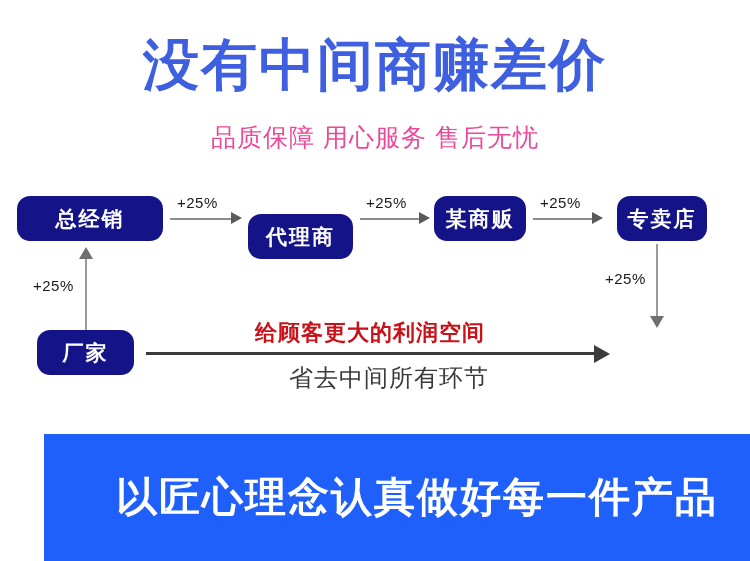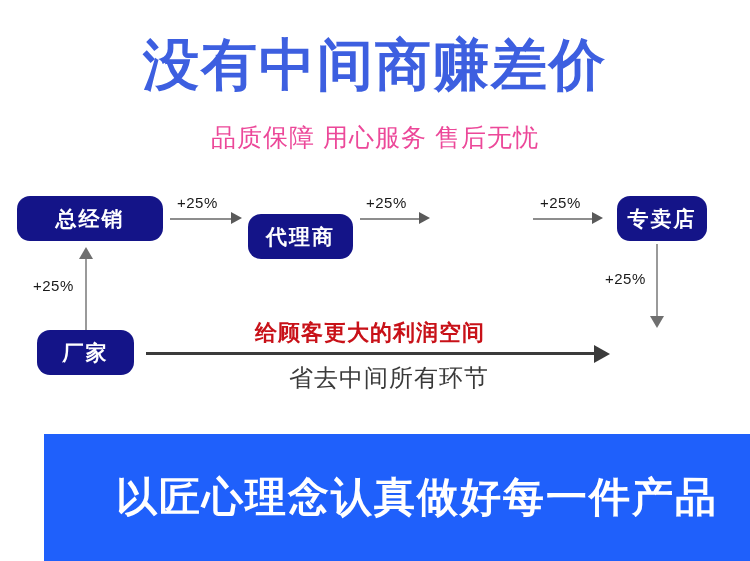--- a/index.html
+++ b/index.html
@@ -182,20 +182,21 @@
 <div id="page">
 
   <div class="main-title">没有中间商赚差价</div>
 
   <div class="sub-title">品质保障 用心服务 售后无忧</div>
 
   <div class="node" id="node-zongjingxiao">总经销</div>
 
   <div class="node" id="node-dailishang">代理商</div>
 
+  <div class="node" id="node-moushangfan">某商贩</div>
 
   <div class="node" id="node-zhuanmaidian">专卖店</div>
 
   <div class="node" id="node-changjia">厂家</div>
 
 
   <div class="conn-line-h thin-h" style="left:170px; top:218px; width:62px;"></div>
   <div class="arrow-right thin-arrow" style="left:231px; top:212px;"></div>
   <div class="pct-label" style="left:177px; top:194px;">+25%</div>
 

